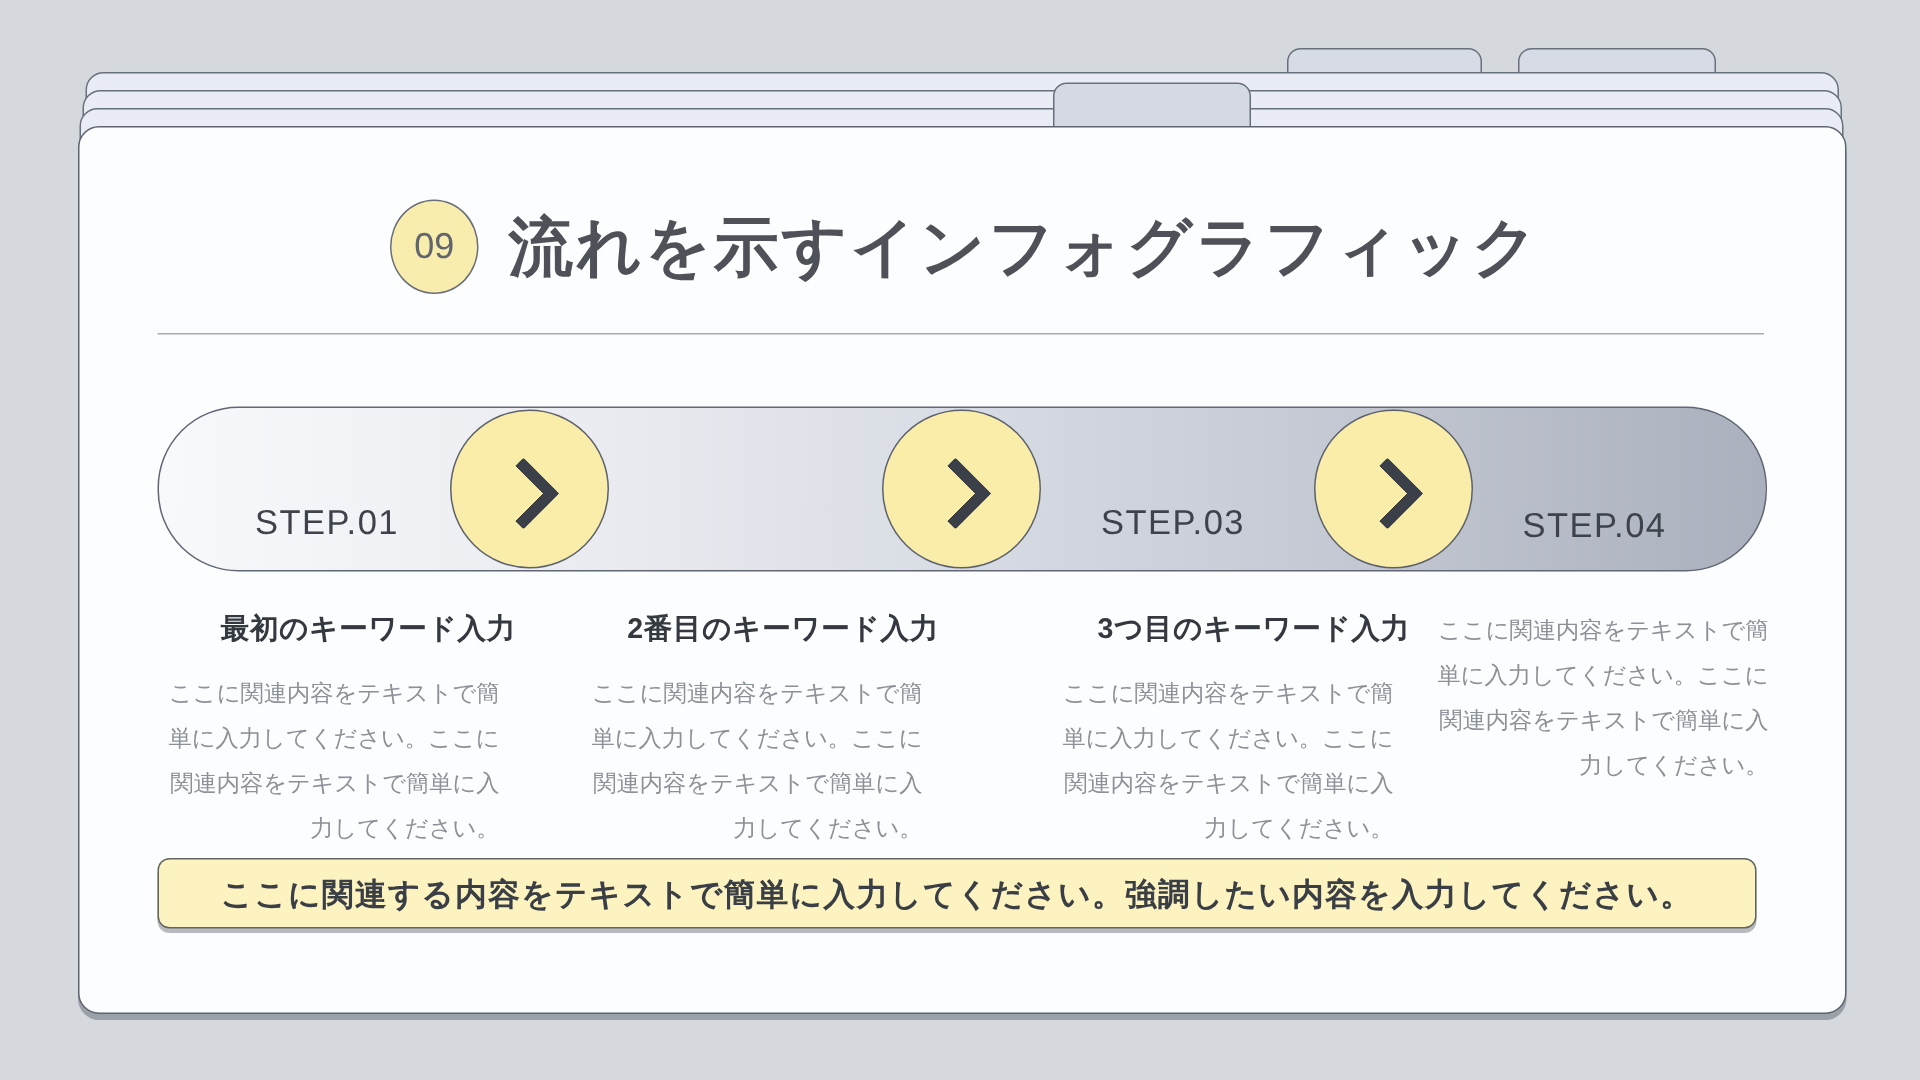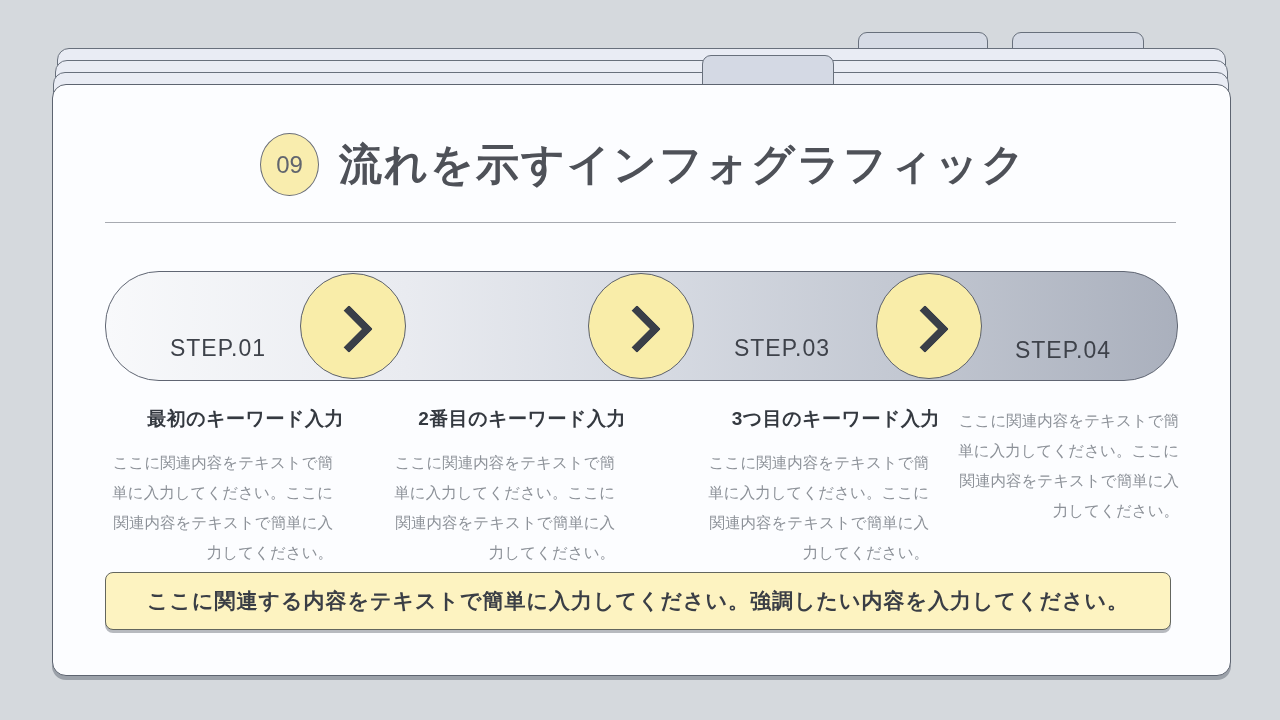--- a/index.html
+++ b/index.html
@@ -100,21 +100,21 @@
     text-align:right;font-size:19px;font-weight:700;color:#343940;
     letter-spacing:.5px;margin:0 0 16px 0;
   }
   .col-body{
     text-align:right;font-size:15.5px;color:#8c9198;line-height:30px;
     margin:0;padding:0 11px;
   }
 
   
   .banner{
-    position:absolute;left:105px;top:572px;width:1066px;height:58px;
+    position:absolute;left:105px;top:572px;width:1066px;height:47px;
     background:#fdf3c1;border:1.5px solid #63665e;border-radius:8px;
     box-shadow:0 3px 0 rgba(100,104,112,.45);
     display:flex;align-items:center;justify-content:center;
     box-sizing:border-box;
   }
   .banner-text{
     font-size:21px;font-weight:700;color:#3a3e45;letter-spacing:1px;
   }
 </style>
 </head>

